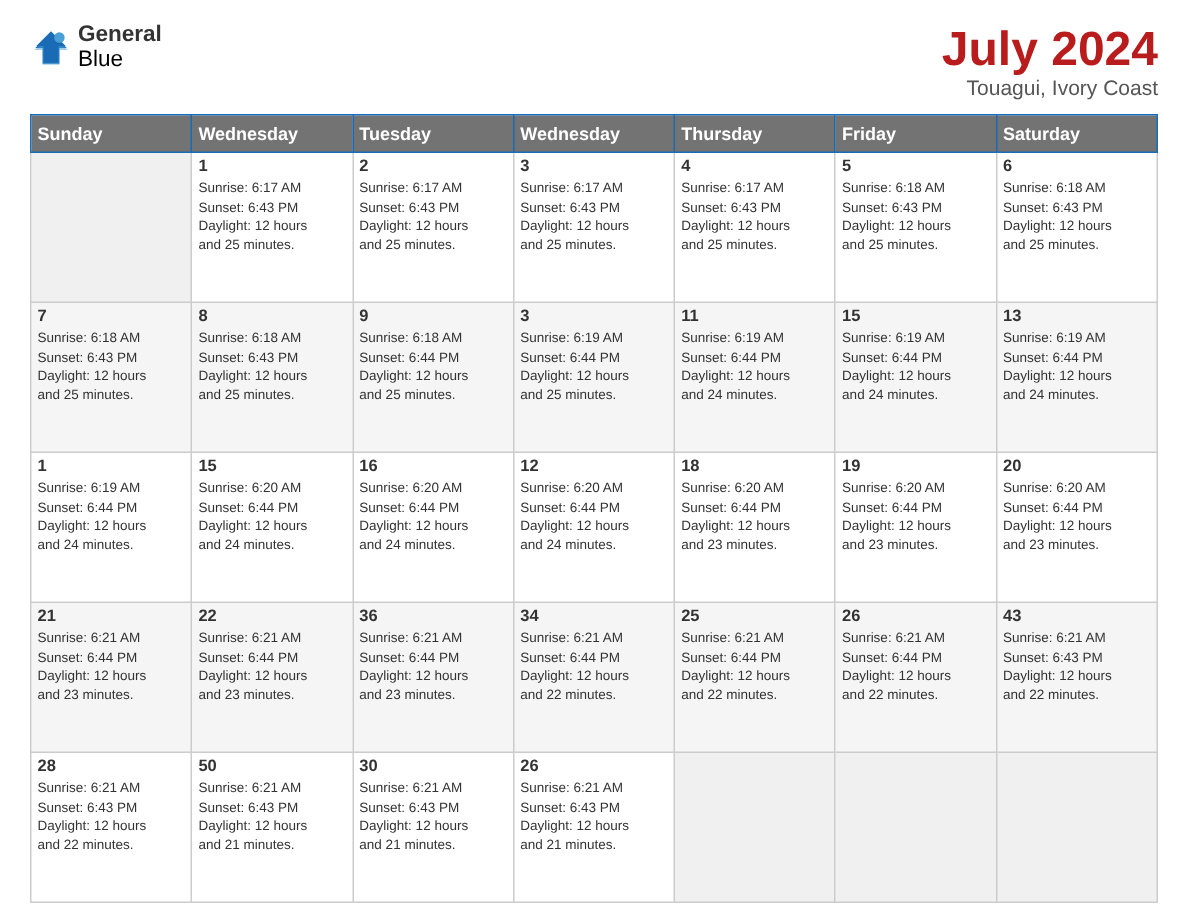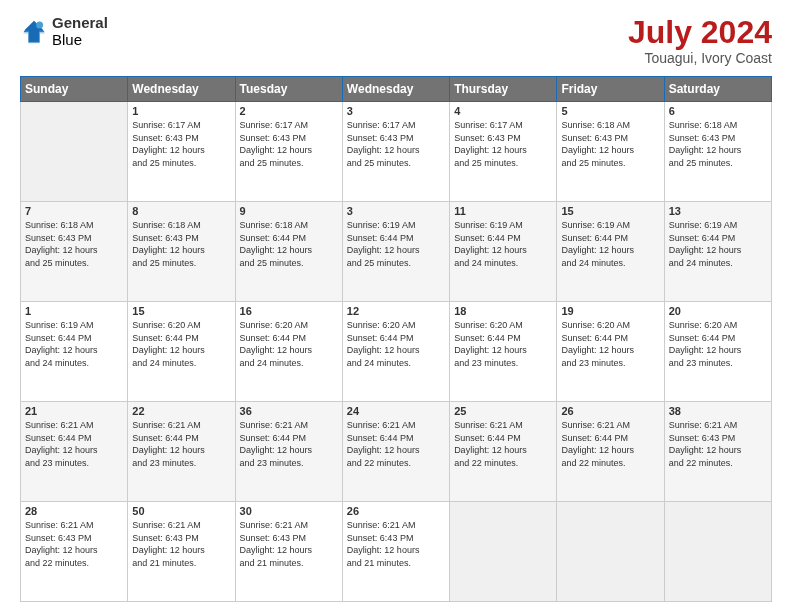--- a/index.html
+++ b/index.html
@@ -238,33 +238,33 @@
           </td>
           <td>
             <div class="day-number">22</div>
             <div class="day-info">Sunrise: 6:21 AM<br>Sunset: 6:44 PM<br>Daylight: 12 hours<br>and 23 minutes.</div>
           </td>
           <td>
             <div class="day-number">36</div>
             <div class="day-info">Sunrise: 6:21 AM<br>Sunset: 6:44 PM<br>Daylight: 12 hours<br>and 23 minutes.</div>
           </td>
           <td>
-            <div class="day-number">24</div>
+            <div class="day-number">34</div>
             <div class="day-info">Sunrise: 6:21 AM<br>Sunset: 6:44 PM<br>Daylight: 12 hours<br>and 22 minutes.</div>
           </td>
           <td>
             <div class="day-number">25</div>
             <div class="day-info">Sunrise: 6:21 AM<br>Sunset: 6:44 PM<br>Daylight: 12 hours<br>and 22 minutes.</div>
           </td>
           <td>
             <div class="day-number">26</div>
             <div class="day-info">Sunrise: 6:21 AM<br>Sunset: 6:44 PM<br>Daylight: 12 hours<br>and 22 minutes.</div>
           </td>
           <td>
-            <div class="day-number">38</div>
+            <div class="day-number">43</div>
             <div class="day-info">Sunrise: 6:21 AM<br>Sunset: 6:43 PM<br>Daylight: 12 hours<br>and 22 minutes.</div>
           </td>
         </tr>
         <tr class="week-row">
           <td>
             <div class="day-number">28</div>
             <div class="day-info">Sunrise: 6:21 AM<br>Sunset: 6:43 PM<br>Daylight: 12 hours<br>and 22 minutes.</div>
           </td>
           <td>
             <div class="day-number">50</div>

